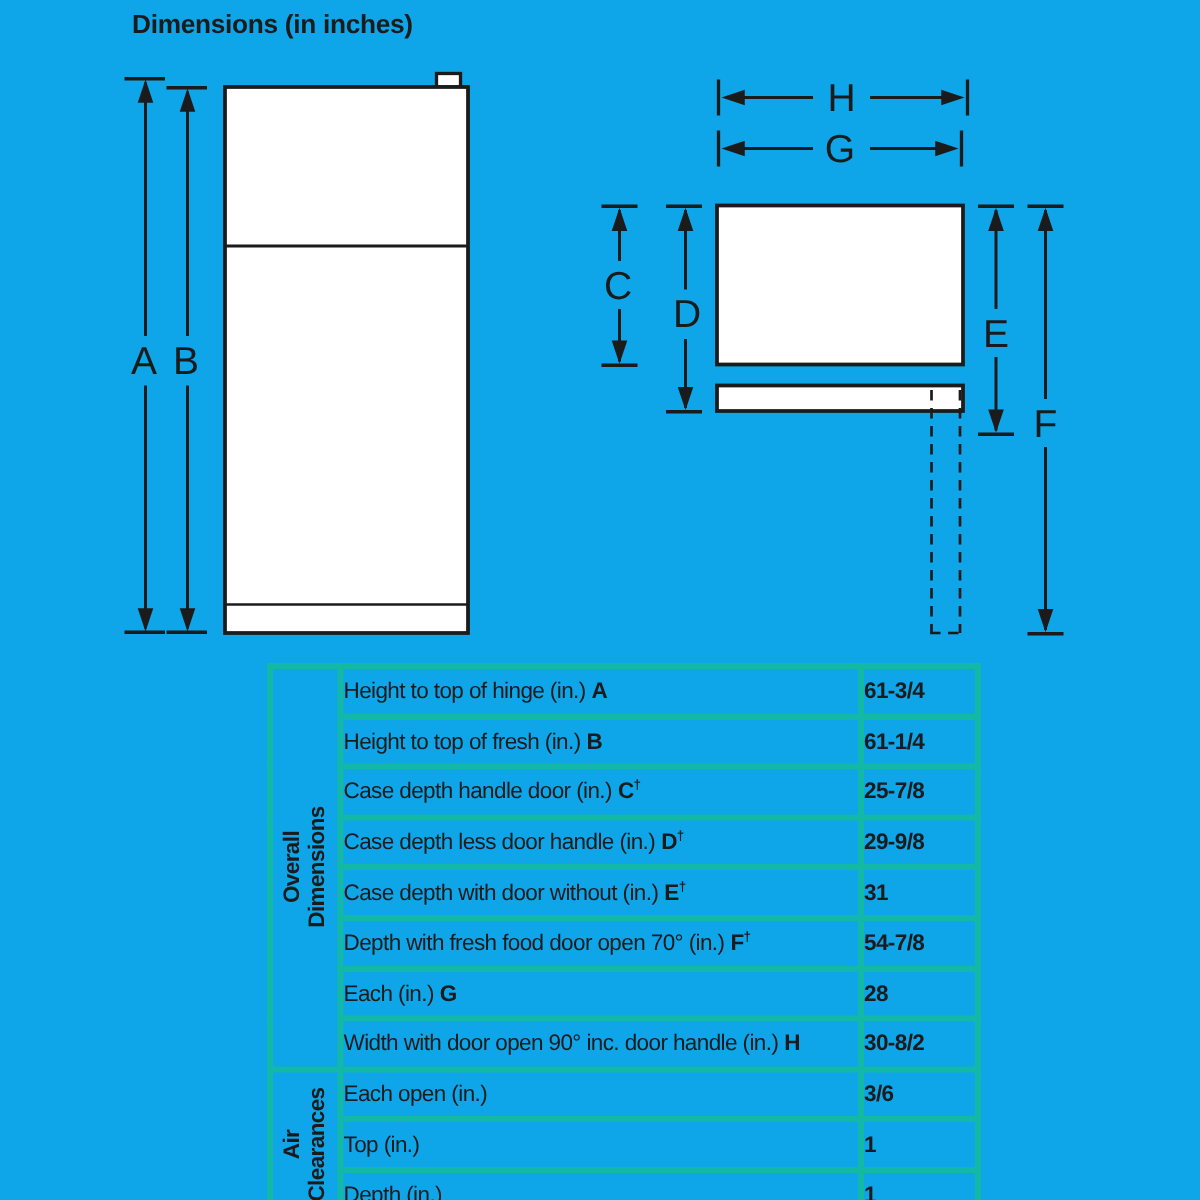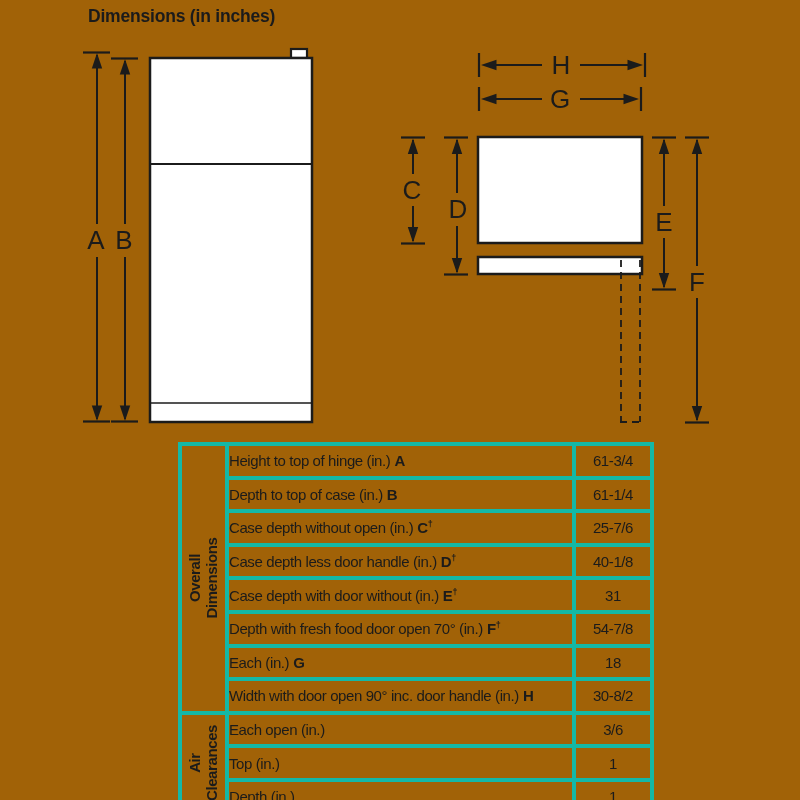--- a/index.html
+++ b/index.html
@@ -1,20 +1,20 @@
 <!DOCTYPE html>
 <html><head>
 <meta charset="utf-8">
 <style>
   html, body { margin: 0; padding: 0; background: #ffffff; }
   .page {
     position: relative;
     width: 800px;
     height: 800px;
-    background: #a16207;
+    background: #0ea5e9;
     font-family: "Liberation Sans", sans-serif;
     color: #1b1b1b;
     overflow: hidden;
   }
   .title {
     position: absolute;
     left: 88px;
     top: 6px;
     font-size: 17.5px;
     font-weight: bold;
@@ -72,22 +72,22 @@
   }
   td.desc b { margin-left: 4px; }
   td.desc sup {
     font-size: 9px;
     font-weight: bold;
     vertical-align: super;
     line-height: 0;
   }
   td.val {
     width: 74px;
-    text-align: center;
-    font-weight: normal;
+    text-align: left;
+    font-weight: bold;
   }
 </style>
 </head>
 <body>
 
 <div class="page">
 
   <div class="title">Dimensions (in inches)</div>
 
   <svg class="diagram-svg" width="800" height="440" viewBox="0 0 800 440">
@@ -203,42 +203,42 @@
         <td class="grp" rowspan="8">
           <div class="rot">
             <span>Overall</span>
             <span>Dimensions</span>
           </div>
         </td>
         <td class="desc"><span>Height to top of hinge (in.)</span><b>A</b><sup></sup></td>
         <td class="val">61-3/4</td>
       </tr>
       <tr>
-        <td class="desc"><span>Depth to top of case (in.)</span><b>B</b><sup></sup></td>
+        <td class="desc"><span>Height to top of fresh (in.)</span><b>B</b><sup></sup></td>
         <td class="val">61-1/4</td>
       </tr>
       <tr>
-        <td class="desc"><span>Case depth without open (in.)</span><b>C</b><sup>†</sup></td>
-        <td class="val">25-7/6</td>
+        <td class="desc"><span>Case depth handle door (in.)</span><b>C</b><sup>†</sup></td>
+        <td class="val">25-7/8</td>
       </tr>
       <tr>
         <td class="desc"><span>Case depth less door handle (in.)</span><b>D</b><sup>†</sup></td>
-        <td class="val">40-1/8</td>
+        <td class="val">29-9/8</td>
       </tr>
       <tr>
         <td class="desc"><span>Case depth with door without (in.)</span><b>E</b><sup>†</sup></td>
         <td class="val">31</td>
       </tr>
       <tr>
         <td class="desc"><span>Depth with fresh food door open 70° (in.)</span><b>F</b><sup>†</sup></td>
         <td class="val">54-7/8</td>
       </tr>
       <tr>
         <td class="desc"><span>Each (in.)</span><b>G</b><sup></sup></td>
-        <td class="val">18</td>
+        <td class="val">28</td>
       </tr>
       <tr>
         <td class="desc"><span>Width with door open 90° inc. door handle (in.)</span><b>H</b><sup></sup></td>
         <td class="val">30-8/2</td>
       </tr>
       <tr>
         <td class="grp" rowspan="3">
           <div class="rot">
             <span>Air</span>
             <span>Clearances</span>

